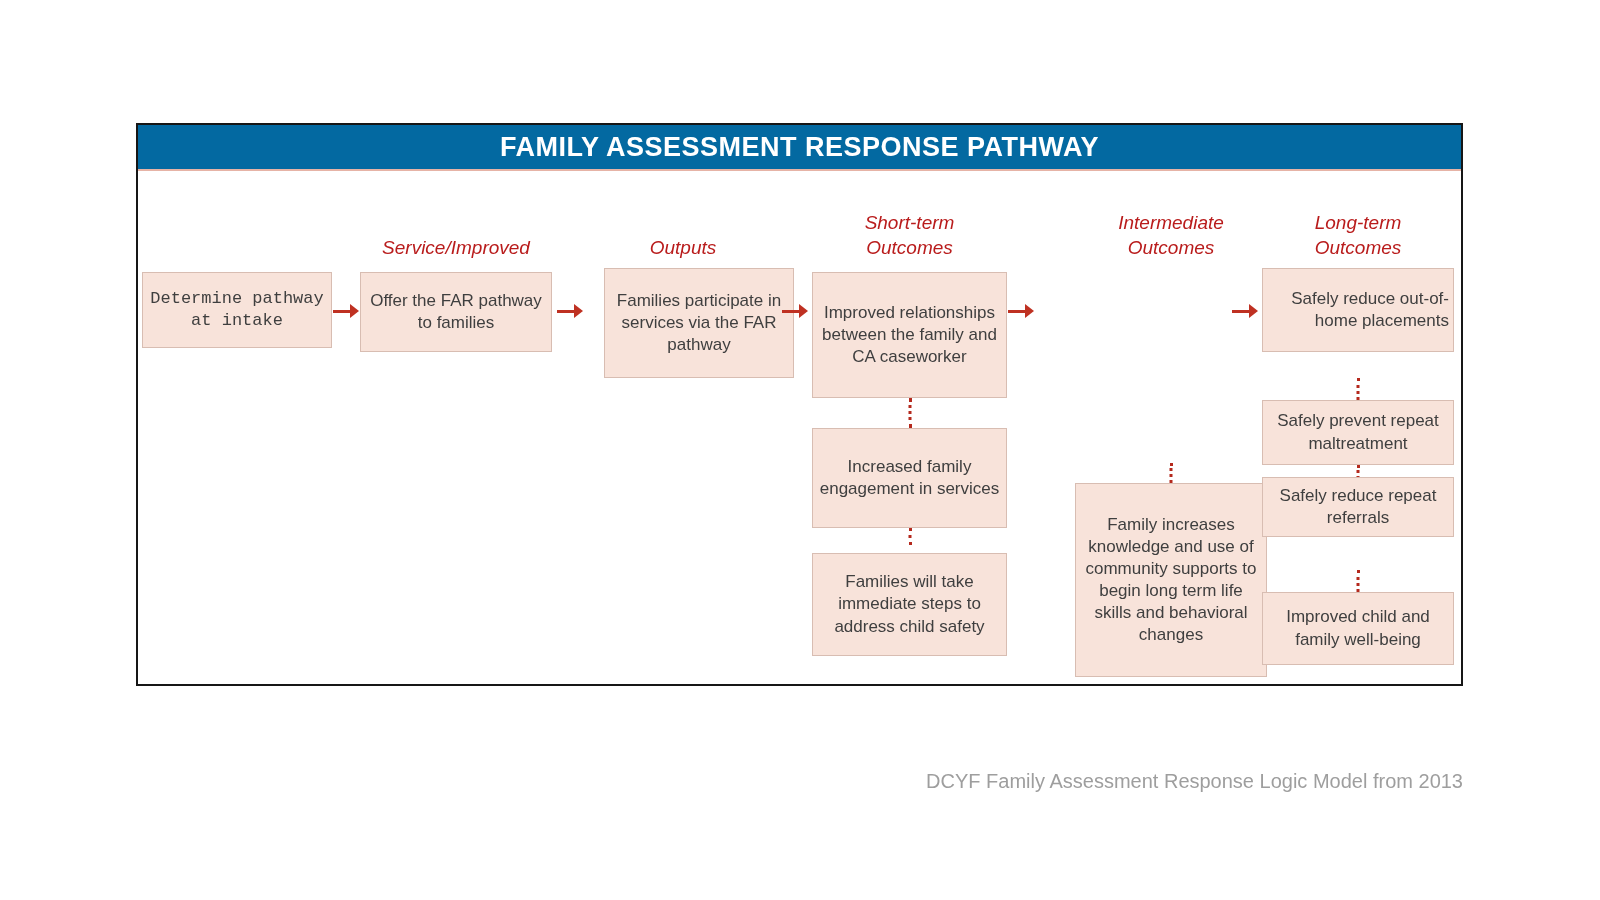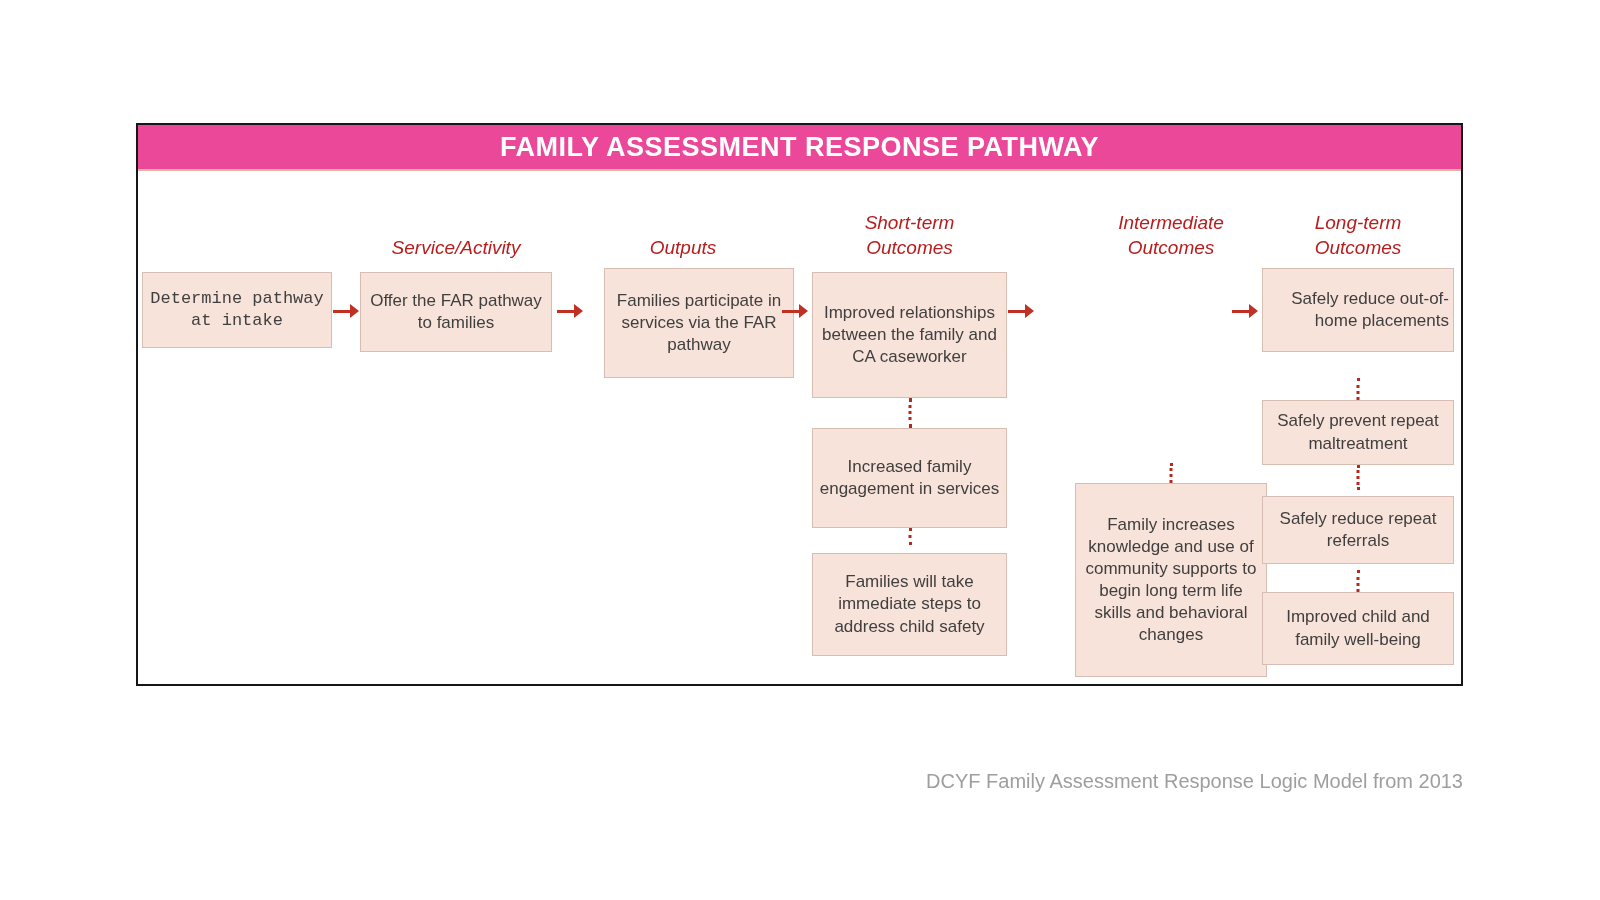--- a/index.html
+++ b/index.html
@@ -6,21 +6,21 @@
   html, body { width: 1600px; height: 900px; background: #ffffff; overflow: hidden; }
   body { position: relative; font-family: "Liberation Sans", sans-serif; }
 
   .frame {
     position: absolute; left: 136px; top: 123px;
     width: 1327px; height: 563px;
     border: 2px solid #161616; background: #ffffff;
   }
   .title-bar {
     position: absolute; left: 0; top: 0; width: 100%; height: 46px;
-    background: #ec4899; border-bottom: 2px solid #e6b3a6;
+    background: #0369a1; border-bottom: 2px solid #e6b3a6;
     display: flex; align-items: center; justify-content: center;
   }
   .title-bar h1 {
     color: #ffffff; font-size: 27px; font-weight: bold; letter-spacing: 0.5px;
   }
   .col { position: absolute; top: 0; height: 100%; }
   .col-header {
     position: absolute; top: 70px; left: 0; width: 100%; height: 66px;
     display: flex; align-items: flex-end; justify-content: center;
     font-style: italic; color: #b91c1c; font-size: 19px; line-height: 1.35;
@@ -67,21 +67,21 @@
   <div class="title-bar">
     <h1>FAMILY ASSESSMENT RESPONSE PATHWAY</h1>
   </div>
 
   <div class="col" id="col1">
     <div class="col-header"></div>
     <div class="node" style="top:147px; height:76px;font-family:Liberation Mono, monospace;">Determine pathway at intake</div>
   </div>
 
   <div class="col" id="col2">
-    <div class="col-header">Service/Activity</div>
+    <div class="col-header">Service/Improved</div>
     <div class="node" style="top:147px; height:80px;">Offer the FAR pathway to families</div>
   </div>
 
   <div class="col" id="col3">
     <div class="col-header">Outputs</div>
     <div class="node" style="top:143px; height:110px;margin-left:16px;">Families participate in services via the FAR pathway</div>
   </div>
 
   <div class="col" id="col4">
     <div class="col-header">Short-term
@@ -100,21 +100,21 @@
     <div class="node" style="top:358px; height:194px;">Family increases knowledge and use of community supports to begin long term life skills and behavioral changes</div>
   </div>
 
   <div class="col" id="col6">
     <div class="col-header">Long-term
 Outcomes</div>
     <div class="node" style="top:143px; height:84px;text-align:right;">Safely reduce out-of-home placements</div>
     <div class="dotted" style="top:253px; height:22px;"></div>
     <div class="node" style="top:275px; height:65px;">Safely prevent repeat maltreatment</div>
     <div class="dotted" style="top:340px; height:25px;"></div>
-    <div class="node" style="top:371px; height:68px;">Safely reduce repeat referrals</div>
+    <div class="node" style="top:352px; height:60px;">Safely reduce repeat referrals</div>
     <div class="dotted" style="top:445px; height:22px;"></div>
     <div class="node" style="top:467px; height:73px;">Improved child and family well-being</div>
   </div>
 
   <div class="arrow" style="left:195px;">
       <span class="shaft"></span>
       <span class="head"></span>
     </div>
   <div class="arrow" style="left:419px;">
       <span class="shaft"></span>

